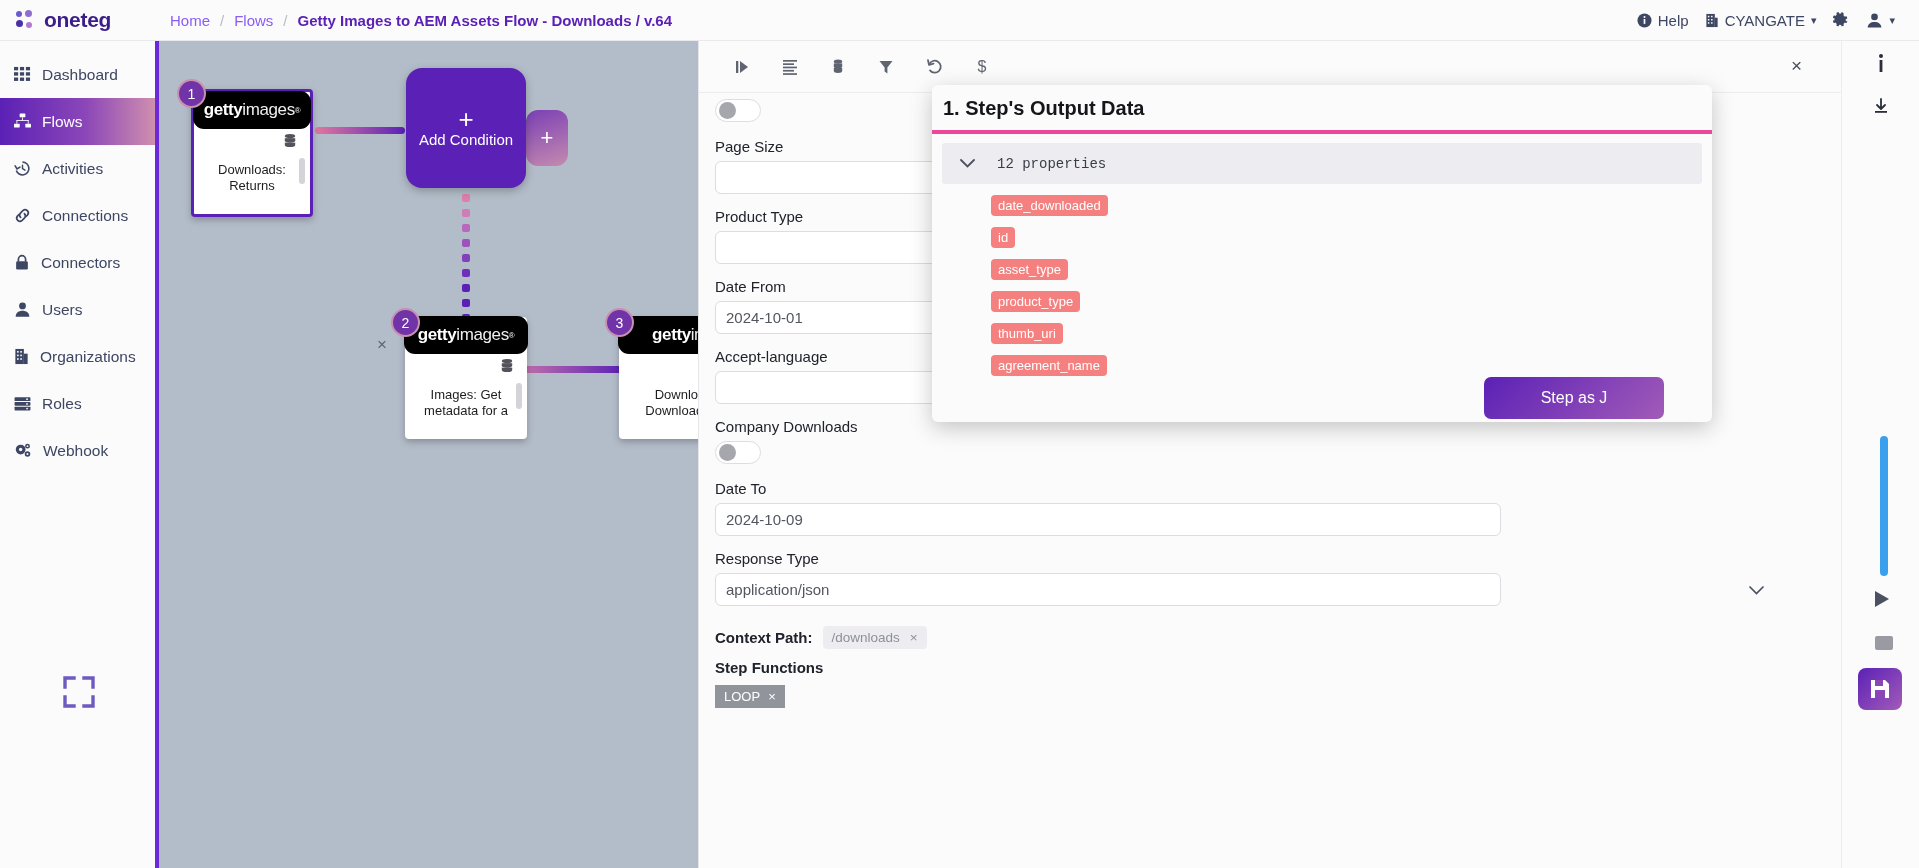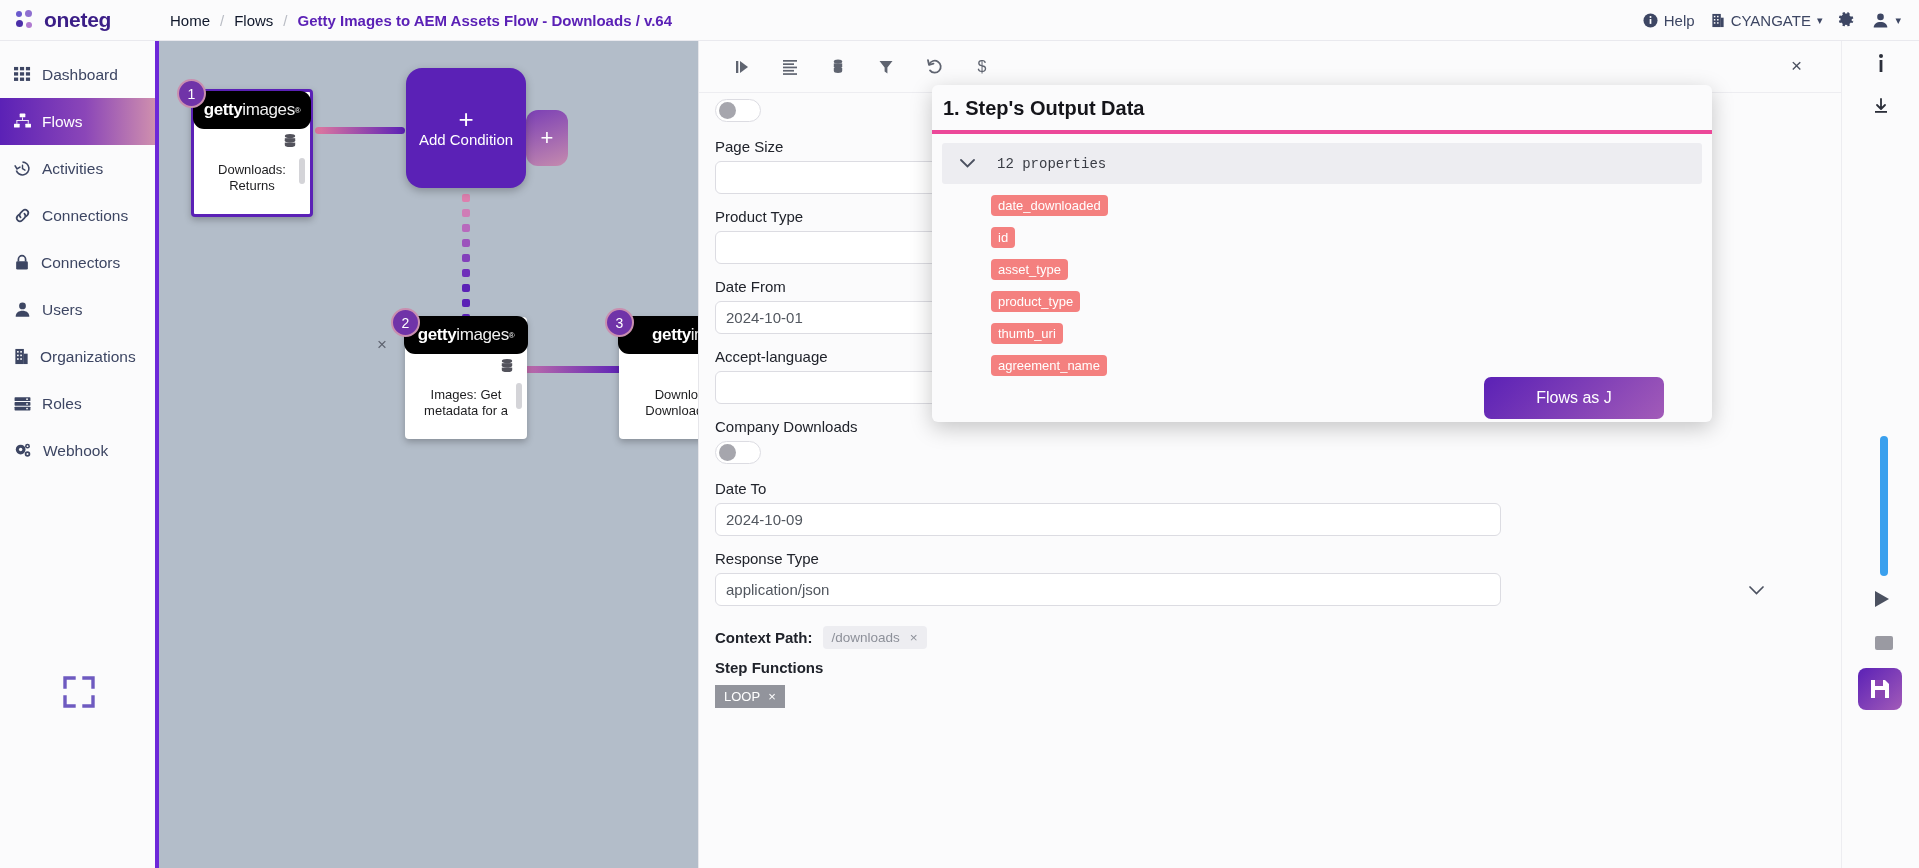--- a/index.html
+++ b/index.html
@@ -20,25 +20,25 @@
   .brand { width: 160px; display: flex; align-items: center; gap: 8px; padding-left: 16px; }
   .brand-mark { position: relative; width: 20px; height: 20px; }
   .brand-mark i { position: absolute; border-radius: 50%; display: block; }
   .bm1 { width: 6px; height: 6px; left: 0px;  top: 1px;  background: #6a5acd; }
   .bm2 { width: 7px; height: 7px; left: 9px;  top: 0px;  background: #8e6fd0; }
   .bm3 { width: 7px; height: 7px; left: 0px;  top: 10px; background: #4b2fa8; }
   .bm4 { width: 6px; height: 6px; left: 10px; top: 12px; background: #b07ad0; }
   .brand-text { font-size: 21px; font-weight: bold; color: #3b1e87; letter-spacing: -0.3px; }
 
   .breadcrumb { display: flex; align-items: center; gap: 10px; font-size: 15px; margin-left: 10px; }
-  .crumb { color: #0f172a; }
+  .crumb { color: #8b5cf6; }
   .crumb.sep { color: #b9bcc4; }
   .crumb.active { color: #5b21b6; font-weight: bold; }
 
-  .topbar-right { margin-left: auto; display: flex; align-items: center; gap: 16px; padding-right: 18px; color: #3d4663; font-size: 15px; }
+  .topbar-right { margin-left: auto; display: flex; align-items: center; gap: 16px; padding-right: 24px; color: #3d4663; font-size: 15px; }
   .tb-item { display: flex; align-items: center; gap: 6px; color: #3d4663; }
   .ico { display: inline-flex; align-items: center; justify-content: center; }
 
   
   .sidebar {
     position: absolute; left: 0; top: 41px; width: 159px; height: 827px;
     background: #fbfbfc; border-right: 4px solid #6d28d9;
     padding-top: 10px;
   }
   .nav-item {
@@ -632,16 +632,16 @@
       <div><span class="tag">date_downloaded</span></div>
       <div><span class="tag">id</span></div>
       <div><span class="tag">asset_type</span></div>
       <div><span class="tag">product_type</span></div>
       <div><span class="tag">thumb_uri</span></div>
       <div><span class="tag">agreement_name</span></div>
     </div>
   </div>
 
   <div class="copy-btn">
-    <span>Flows as J</span>
+    <span>Step as J</span>
   </div>
 
 </div>
 
 </body></html>

